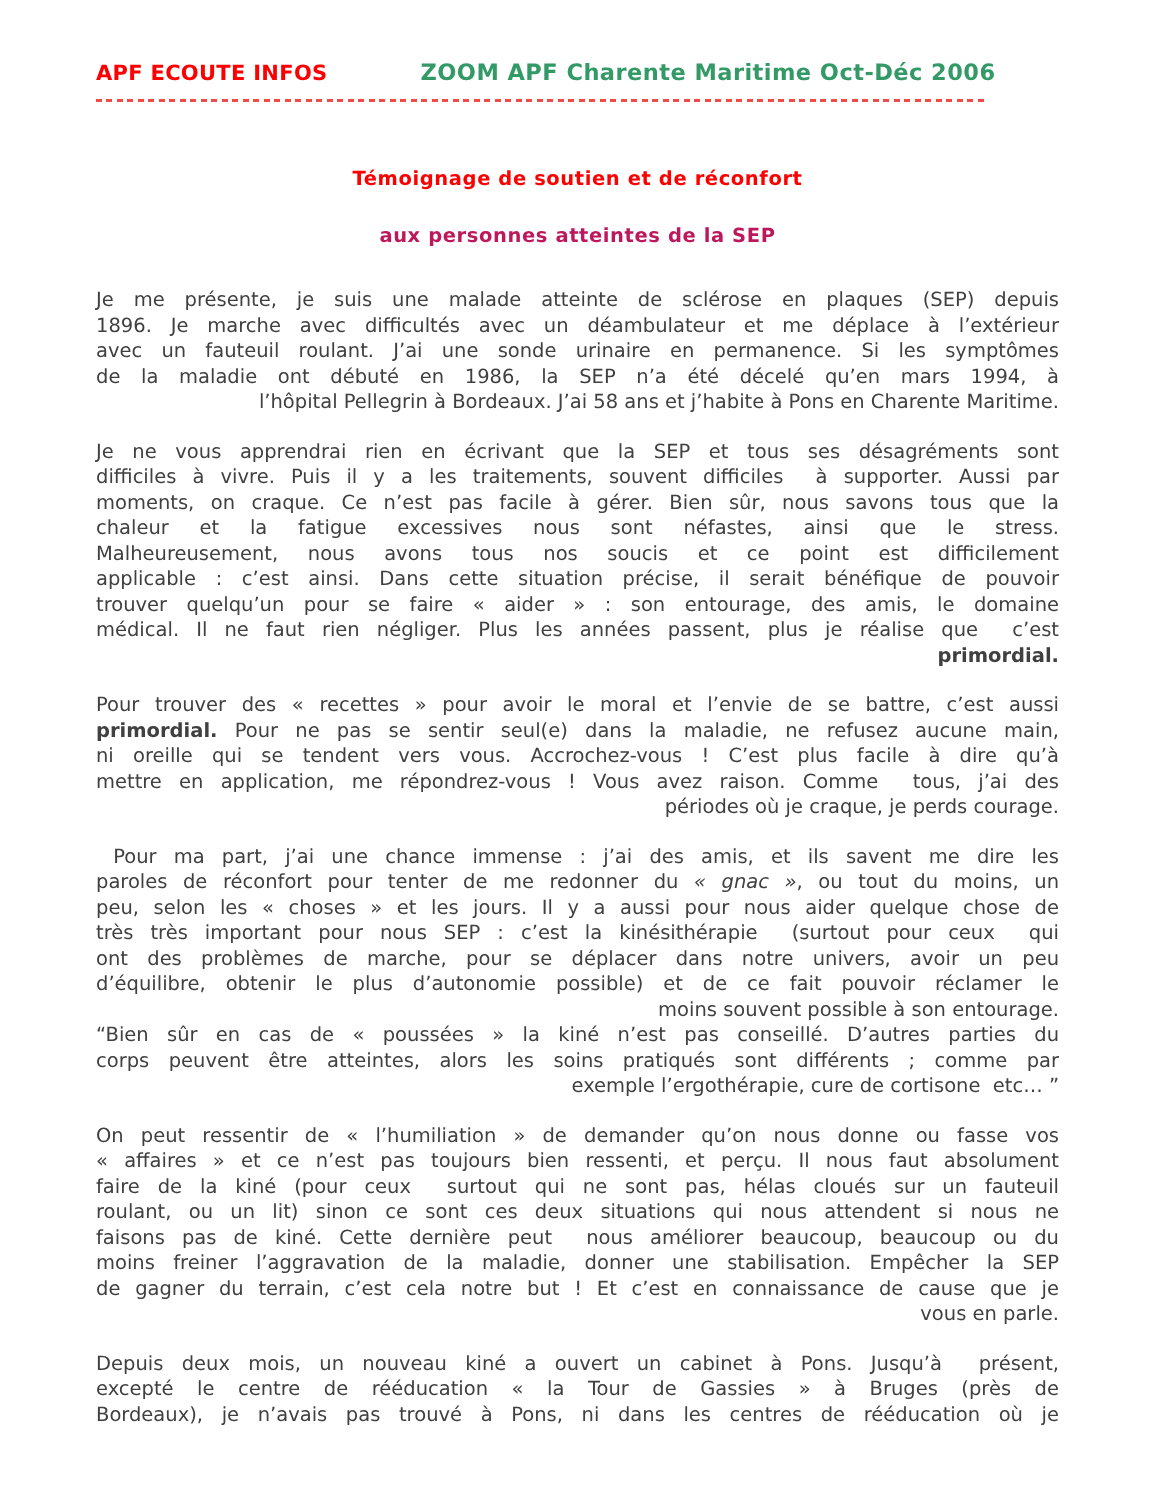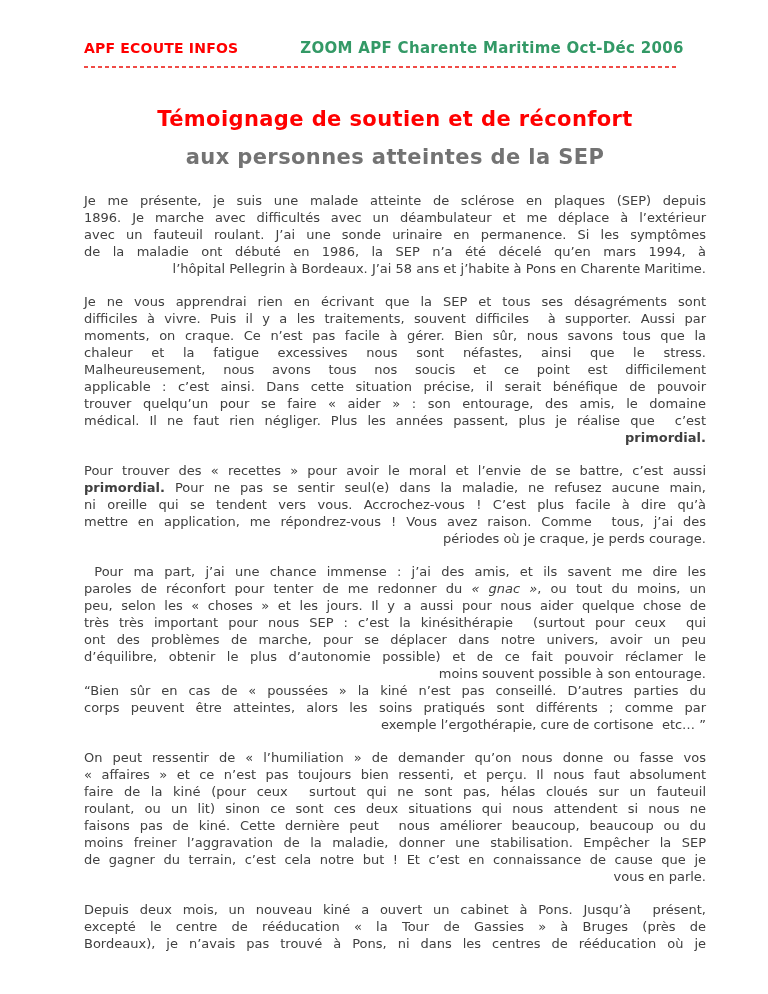--- a/index.html
+++ b/index.html
@@ -1,21 +1,21 @@
 <!DOCTYPE html>
 <html><head>
 <meta charset="utf-8">
 <style>
   html, body { margin: 0; padding: 0; background: #ffffff; }
   .page {
     position: relative;
     width: 768px;
     height: 994px;
     box-sizing: border-box;
-    padding: 39px 62px 0 84px;
+    padding: 39px 62px 0 64px;
     background: #ffffff;
     font-family: "DejaVu Sans", "Liberation Sans", sans-serif;
     overflow: hidden;
   }
   .header-row { display: flex; align-items: baseline; }
   .newsletter-name {
     font-size: 14px;
     font-weight: bold;
     letter-spacing: 0.2px;
     color: #ff0000;
@@ -32,21 +32,21 @@
   .divider {
     margin-top: 9px;
     height: 2px;
     width: 592px;
     background: repeating-linear-gradient(to right, #f04b46 0 4px, transparent 4px 7px);
   }
   .title-line {
     text-align: center;
     color: #ff0000;
     font-weight: bold;
-    font-size: 21px;
+    font-size: 13px;
     line-height: 21px;
     letter-spacing: 0.4px;
   }
   .title-1 { margin-top: 41px; }
   .title-2 { margin-top: 17px; }
   .doc-body {
     margin-top: 24px;
     font-size: 13px;
     line-height: 17px;
     color: #3a3a3a;
@@ -61,21 +61,21 @@
 <body>
 
 <div class="page">
   <div class="header-row">
     <span class="newsletter-name" style="color: rgb(255, 0, 0);">APF ECOUTE INFOS</span>
     <span class="issue-title" style="color: rgb(51, 153, 102);">ZOOM APF Charente Maritime Oct-Déc 2006</span>
   </div>
   <div class="divider"></div>
 
   <div class="title-line title-1" style="color: rgb(255, 0, 0);">Témoignage de soutien et de réconfort</div>
-  <div class="title-line title-2" style="color: #737373; text-align: center;">aux personnes atteintes de la SEP</div>
+  <div class="title-line title-2" style="color: #be185d; text-align: center;">aux personnes atteintes de la SEP</div>
 
   <div class="doc-body" style="color: #404040;">
       <div class="paragraph">
         <div class="line just"><span>Je me présente, je suis une malade atteinte de sclérose en plaques (SEP) depuis</span></div>
         <div class="line just"><span>1896. Je marche avec difficultés avec un déambulateur et me déplace à l’extérieur</span></div>
         <div class="line just"><span>avec un fauteuil roulant. J’ai une sonde urinaire en permanence. Si les symptômes</span></div>
         <div class="line just"><span>de la maladie ont débuté en 1986, la SEP n’a été décelé qu’en mars 1994, à</span></div>
         <div class="line"><span>l’hôpital Pellegrin à Bordeaux. J’ai 58 ans et j’habite à Pons en Charente Maritime.</span></div>
       </div>
       <div class="paragraph">

